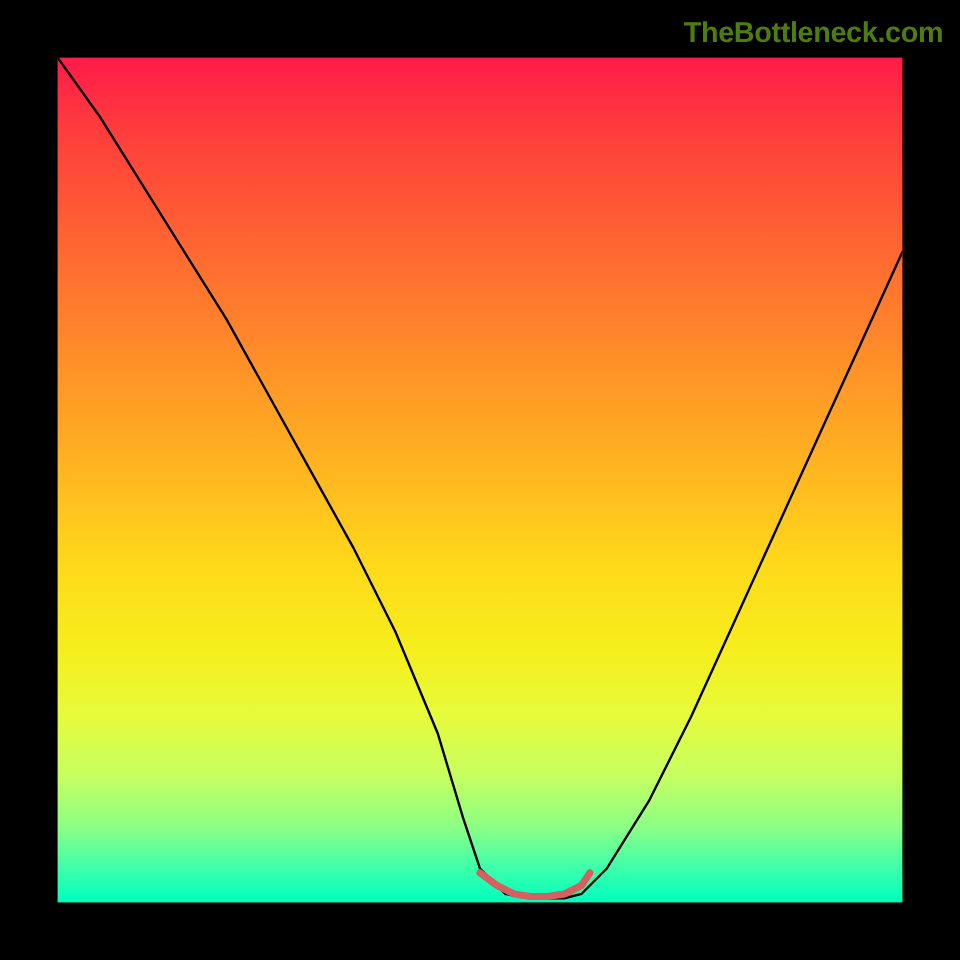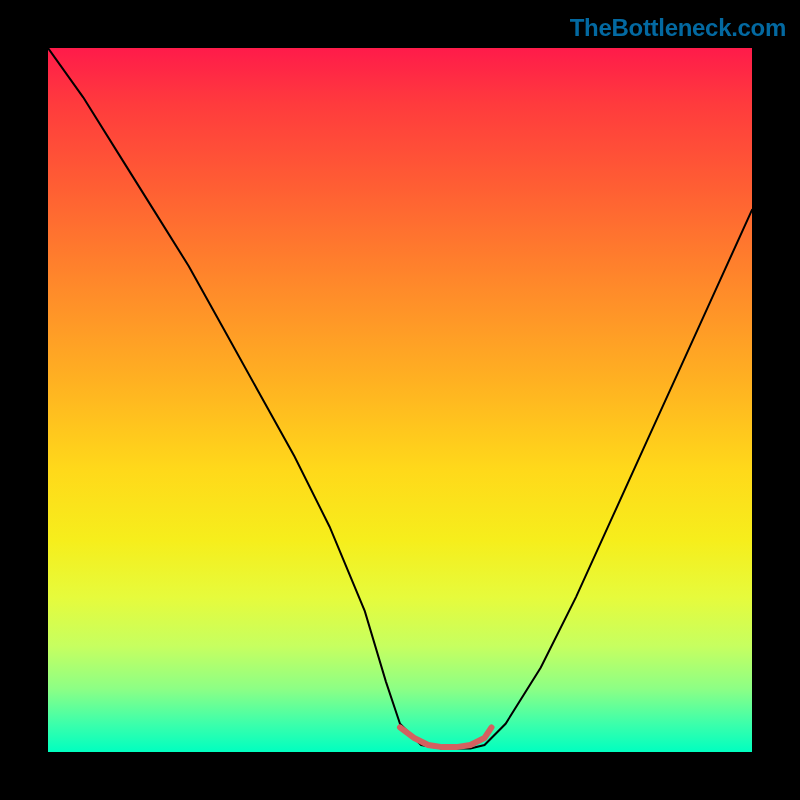--- a/index.html
+++ b/index.html
@@ -52,21 +52,21 @@
     position: absolute;
     left: 0;
     top: 0;
     width: 100%;
     height: 100%;
   }
   .watermark {
     position: absolute;
     top: 14px;
     right: 14px;
-    color: #0369a1;
+    color: #4d7c0f;
     font-size: 24px;
     font-weight: 600;
     letter-spacing: -0.3px;
   }
 </style>
 </head>
 <body>
 
 <div class="frame">
   <div class="plot-area">

